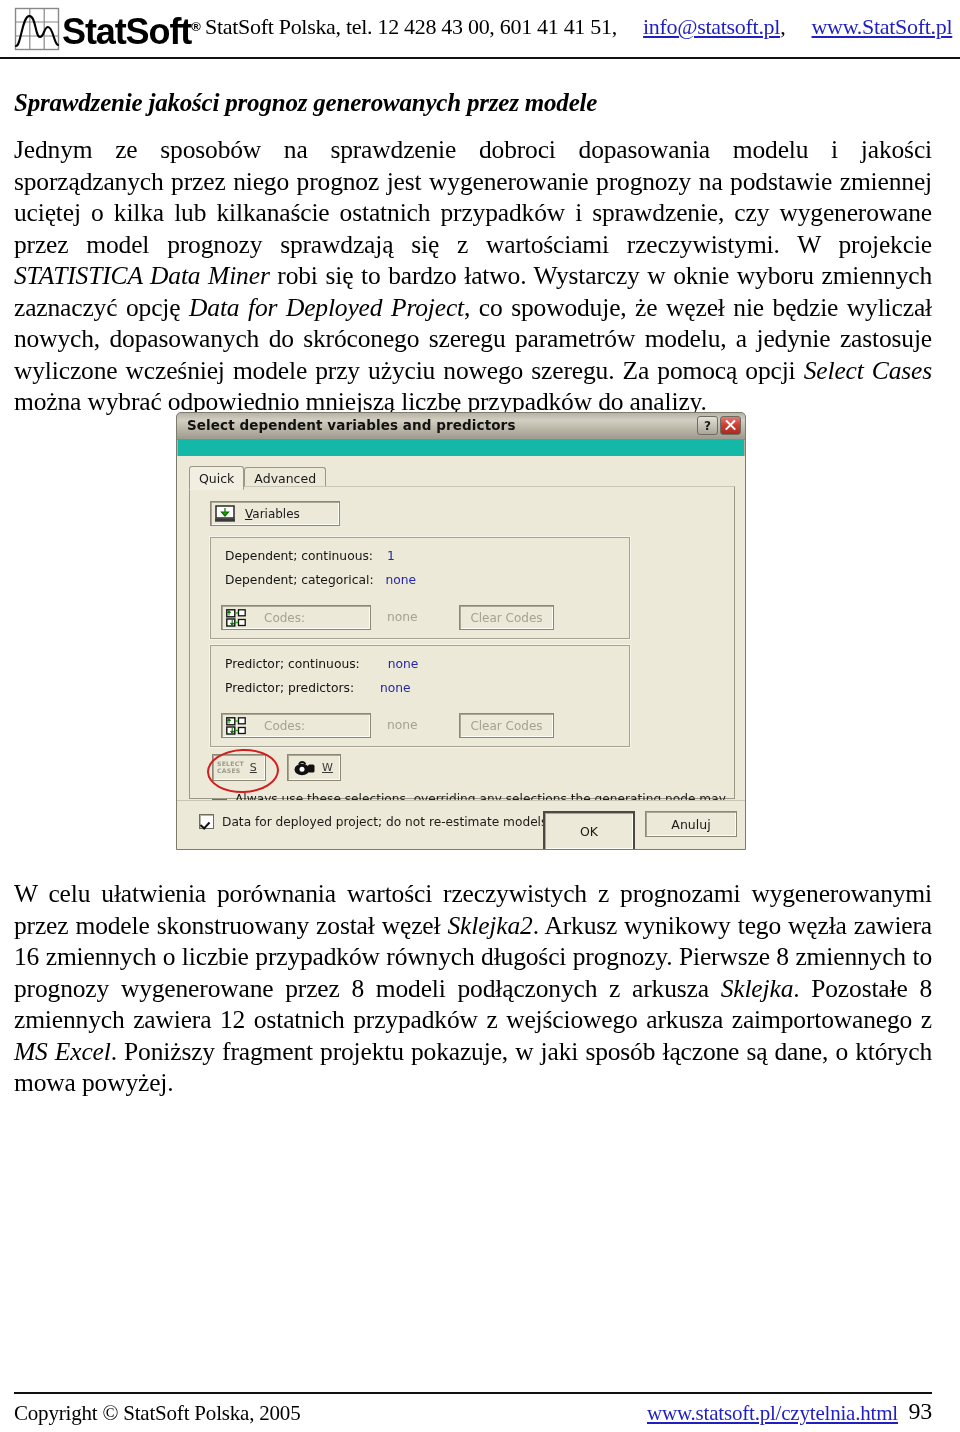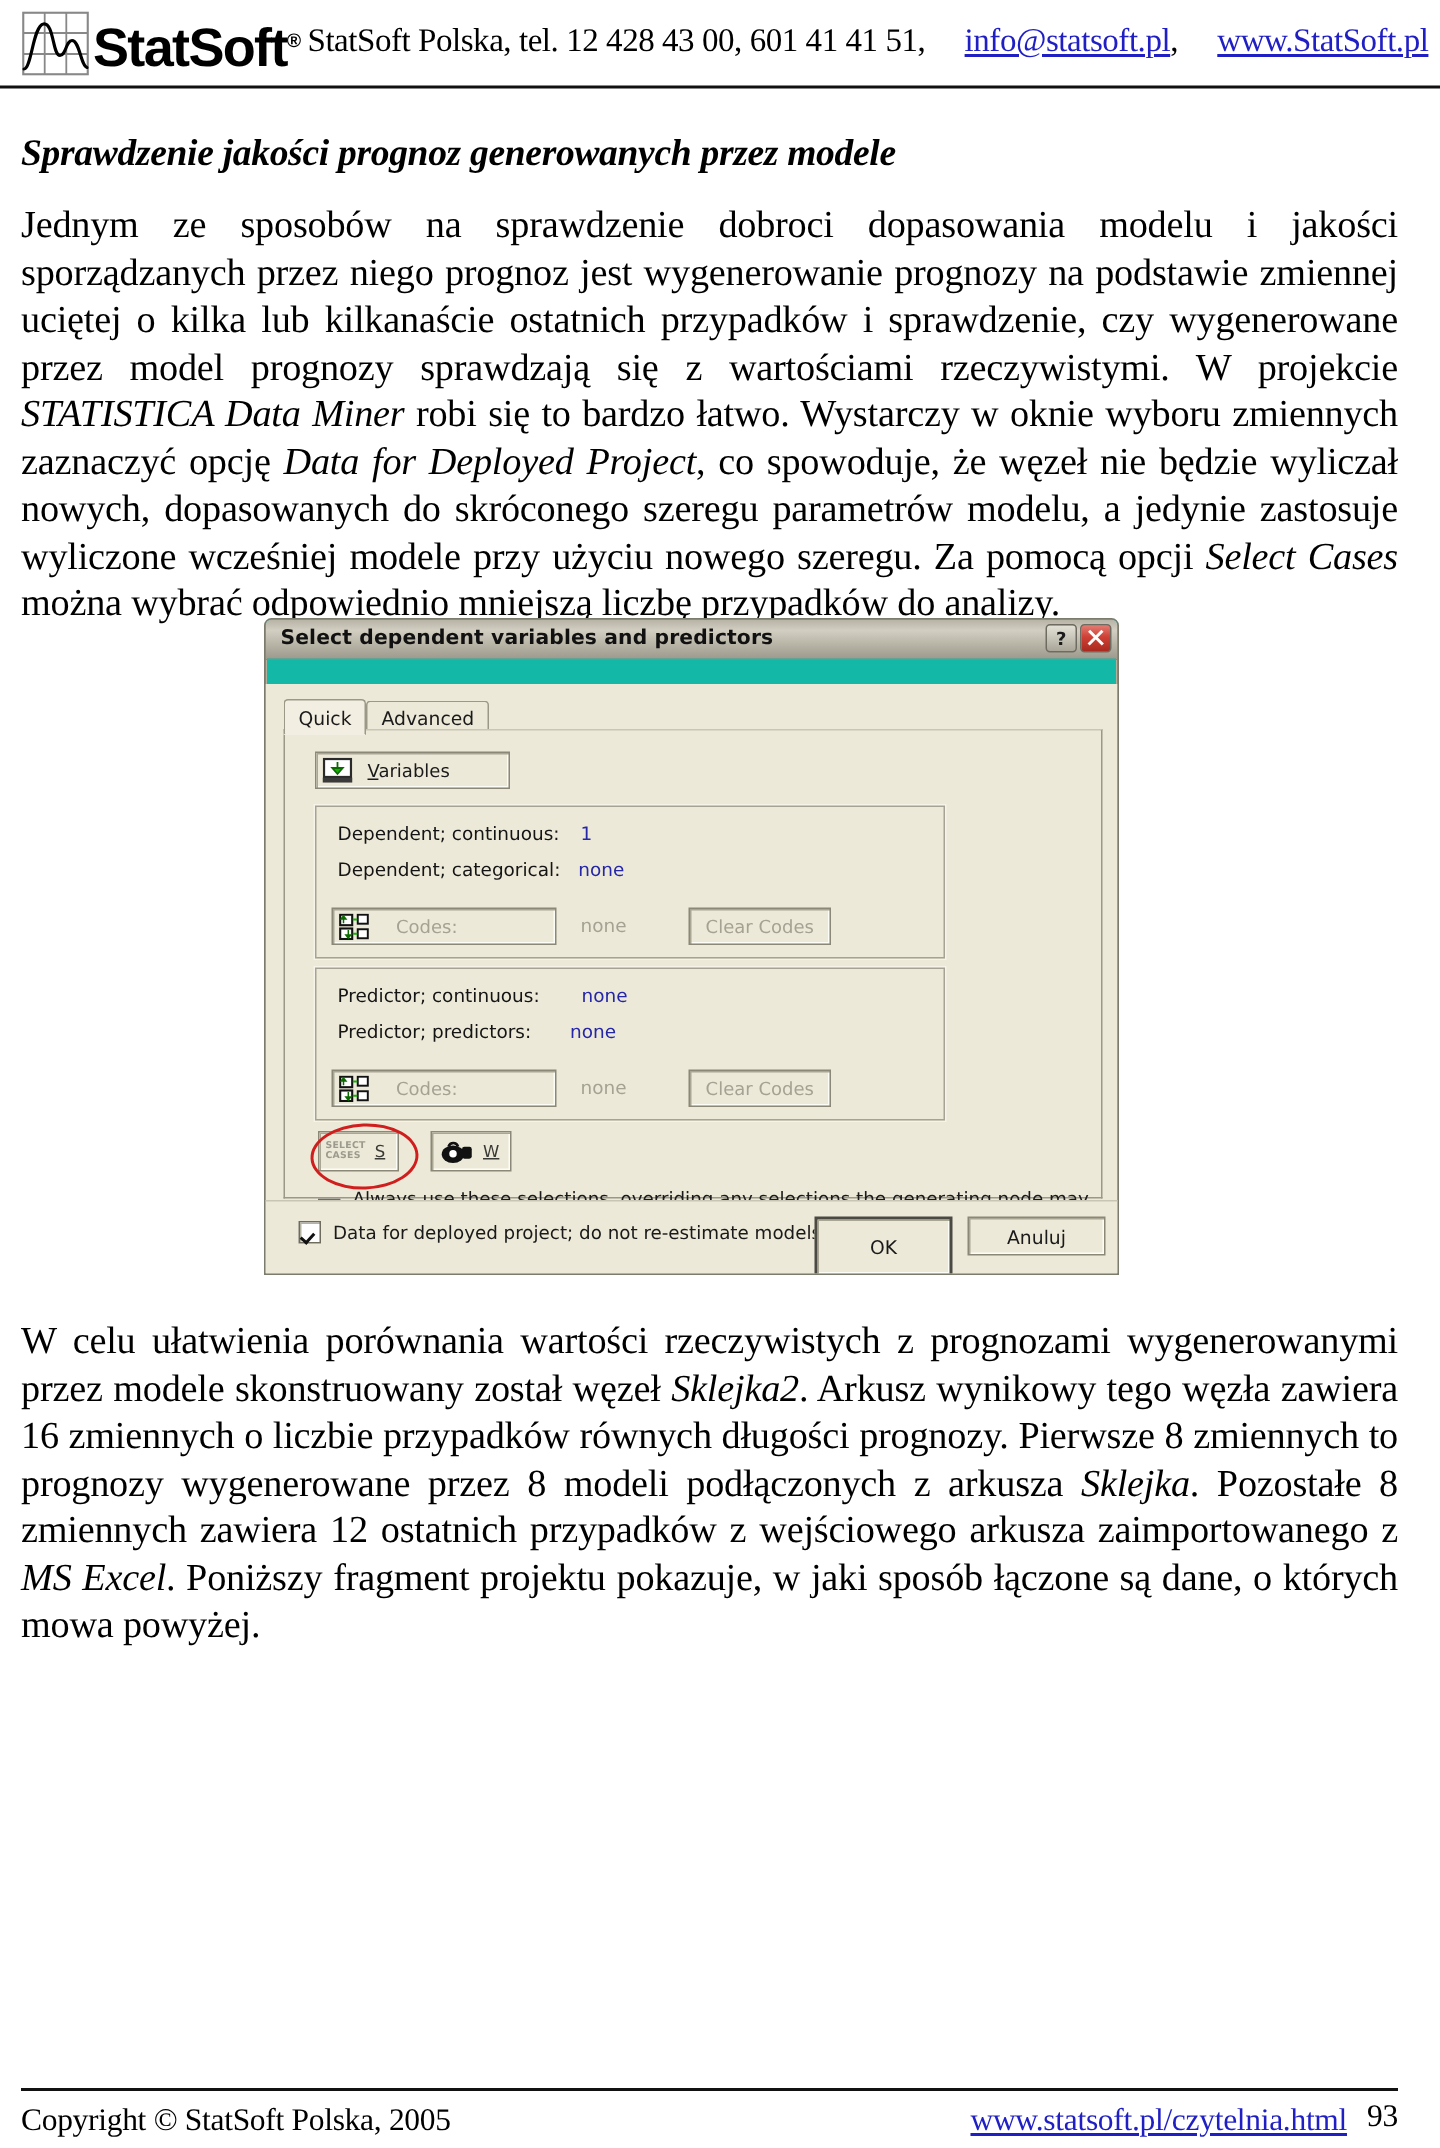--- a/index.html
+++ b/index.html
@@ -431,21 +431,21 @@
   }
   .footer-link {
     position: absolute;
     right: 34px; top: 3px;
     color: #1f1fc4;
     text-decoration: underline;
   }
   .footer-pageno {
     position: absolute;
     right: 0; top: 0;
-    font-size: 21px;
+    font-size: 24px;
   }
 </style>
 </head>
 <body>
 
 <div class="page">
 
   <div class="page-header">
     <div class="logo-block">
       <span class="logo-mark">

